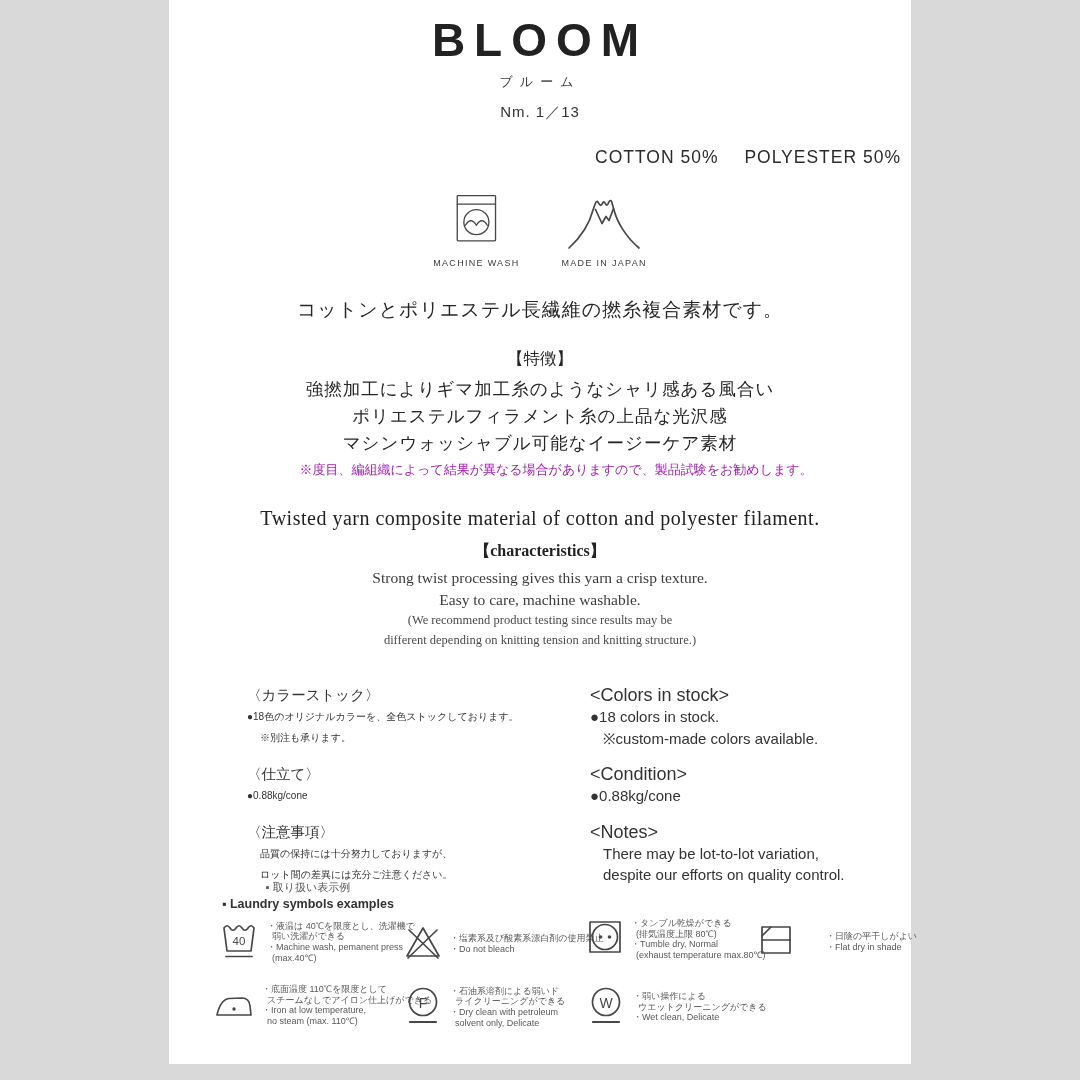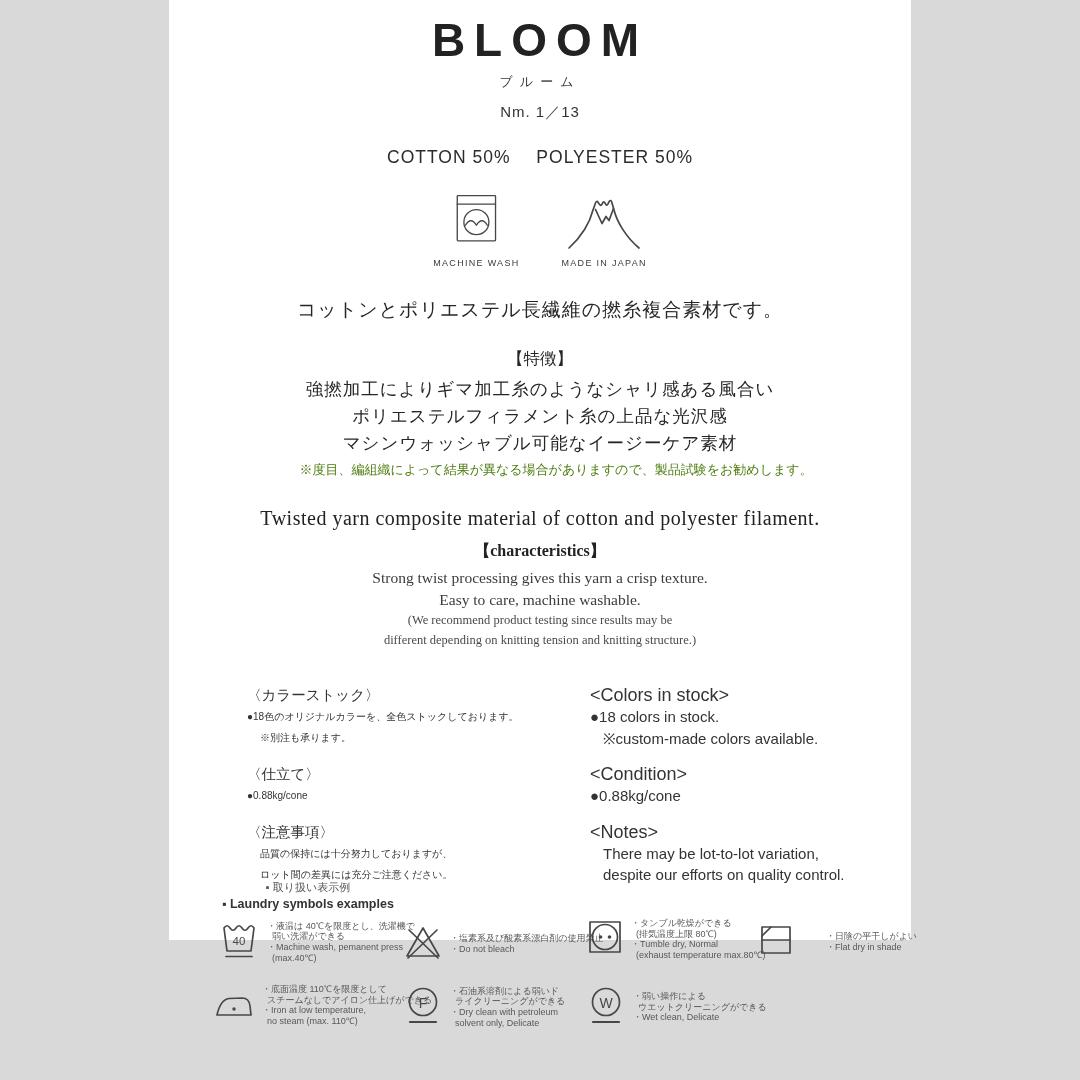--- a/index.html
+++ b/index.html
@@ -5,45 +5,45 @@
   html,body{margin:0;padding:0;}
   body{
     width:1080px;height:1080px;
     background:#d9d9d9;
     position:relative;overflow:hidden;
     font-family:"Liberation Sans",sans-serif;
     color:#2e2e2e;
   }
   .paper{
     position:absolute;left:169px;top:0;
-    width:742px;height:940px;
+    width:742px;height:1064px;
     background:#ffffff;
   }
   .serif{font-family:"Liberation Serif",serif;}
 
   .brand{
     margin:0;padding-top:16px;
     font-size:46px;line-height:1.05;font-weight:700;
     letter-spacing:9px;text-align:center;color:#222;
   }
   .brand-kana{margin-top:9px;font-size:13px;letter-spacing:7px;text-align:center;color:#333;}
   .yarn-count{margin-top:12px;font-size:15px;letter-spacing:1px;text-align:center;color:#333;}
-  .composition{margin-top:25px;font-size:17.5px;letter-spacing:1px;text-align:center;color:#2b2b2b;}
+  .composition{margin-top:25px;font-size:17.5px;letter-spacing:1px;text-align:right;color:#2b2b2b;}
   .composition span{margin:0 10px;}
 
   .badges{margin-top:17px;display:flex;justify-content:center;gap:42px;}
   .badge{display:flex;flex-direction:column;align-items:center;}
   .badge .iconbox{height:66px;display:flex;align-items:flex-end;}
   .badge-label{margin-top:7px;font-size:9px;letter-spacing:1.3px;color:#3a3a3a;}
 
   .jp-lead{margin-top:29px;font-size:19px;letter-spacing:1px;text-align:center;color:#262626;}
   .jp-block{margin-top:25px;text-align:center;color:#262626;}
   .jp-features-title{font-size:16.5px;margin-bottom:6px;}
   .jp-feature{font-size:17.5px;line-height:27px;letter-spacing:1px;}
-  .jp-note{margin-top:4px;font-size:13px;color:#4d7c0f;padding-left:32px;}
+  .jp-note{margin-top:4px;font-size:13px;color:#a21caf;padding-left:32px;}
 
   .en-lead{margin-top:28px;font-size:20px;text-align:center;color:#222;letter-spacing:0.5px;}
   .en-char-title{margin-top:11px;font-size:16px;font-weight:700;text-align:center;color:#222;}
   .en-char{font-size:15.5px;line-height:21.5px;text-align:center;color:#3c3c3c;}
   .en-note{font-size:12.5px;line-height:20px;text-align:center;color:#4a4a4a;}
   .en-block{margin-top:5px;}
 
   .specs{
     position:absolute;top:648px;left:78px;right:20px;
     display:grid;grid-template-columns:343px 1fr;row-gap:15px;

